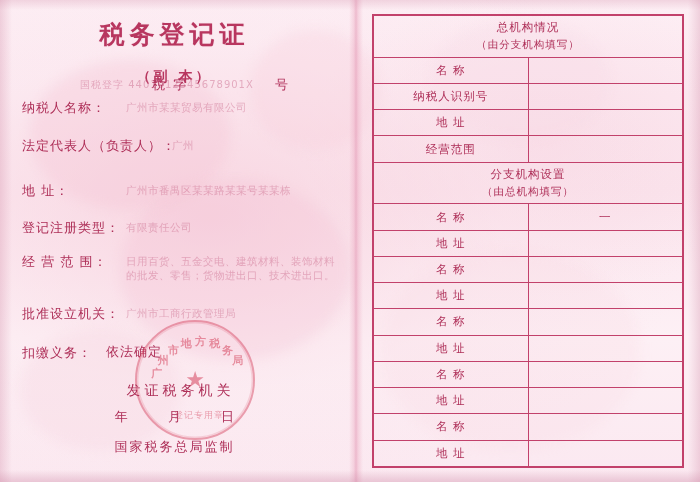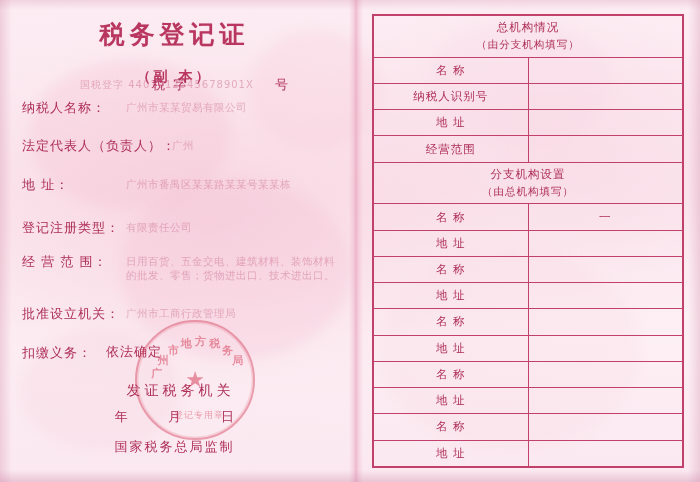--- a/index.html
+++ b/index.html
@@ -122,21 +122,21 @@
     font-size: 10.5px;
     line-height: 14px;
     color: rgba(198,96,132,0.42);
     letter-spacing: 0.5px;
     white-space: nowrap;
     overflow: hidden;
   }
   .field .f-value.wrap { white-space: normal; }
   .f1 { top: 99px; }
   .f2 { top: 137px; }
-  .f3 { top: 176px; }
+  .f3 { top: 182px; }
   .f4 { top: 219px; }
   .f5 { top: 253px; }
   .f6 { top: 305px; }
   .f7 { top: 344px; }
   .f7 .f-value { color: #ae2f58; font-size: 13px; letter-spacing: 1px; }
 
   .issuer {
     position: absolute;
     left: 0; right: 0;
     top: 382px;

